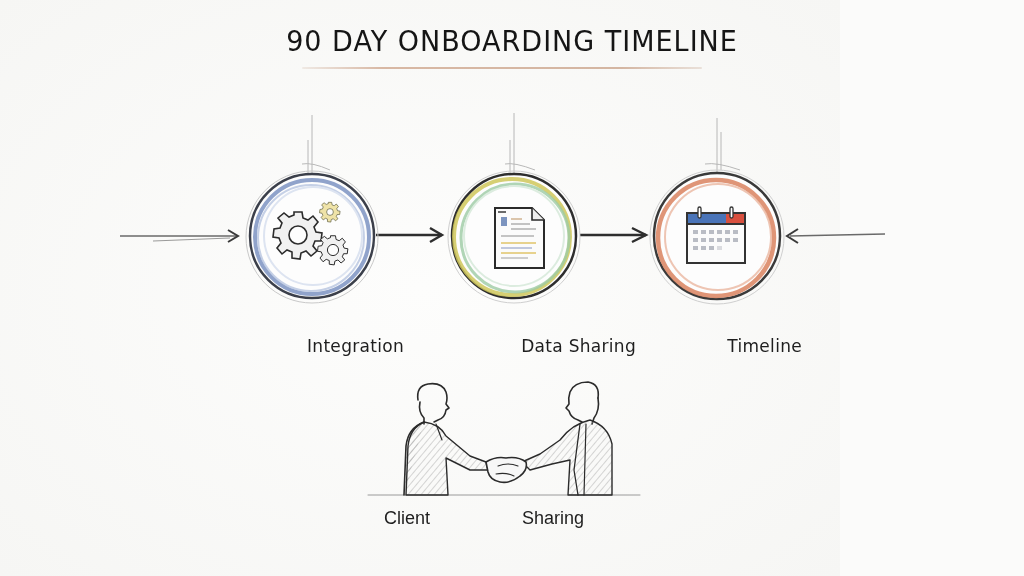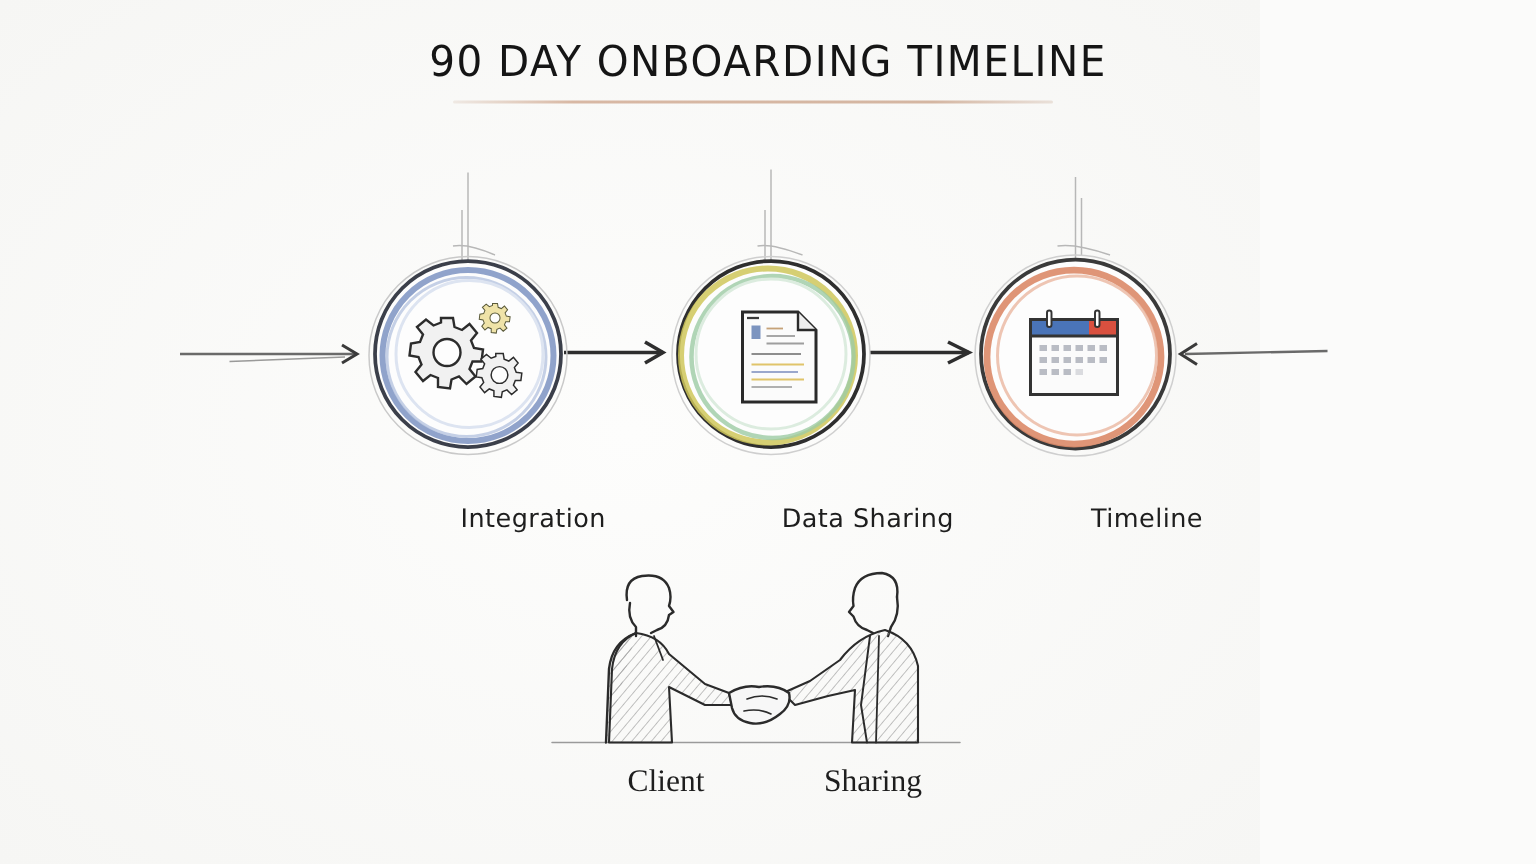--- a/index.html
+++ b/index.html
@@ -28,23 +28,23 @@
       position: absolute; left: 302px; top: 67px; width: 400px; height: 2px;
       background: linear-gradient(90deg, rgba(200,170,150,0.2), #d8b8a4 20%, #d4b6a2 80%, rgba(200,170,150,0.3));
       border-radius: 2px;
     }
     .stage-label {
       position: absolute; top: 336px; width: 180px; text-align: right;
       font-family: "DejaVu Sans", sans-serif;
       font-size: 17px; color: #1e1e1e; letter-spacing: 0.3px;
     }
     .person-label {
-      position: absolute; top: 508px; width: 120px; text-align: center;
-      font-family: Liberation Serif, serif;
-      font-size: 21px; color: #1e1e1e;
+      position: absolute; top: 508px; width: 120px; 
+      font-family: Liberation Sans, sans-serif;
+      font-size: 18px; color: #1e1e1e;
     }
     svg { position: absolute; left: 0; top: 0; }
   </style>
 </head>
 <body>
 
 <div id="canvas">
 
   <div class="title">90 Day Onboarding Timeline</div>
   <div class="title-underline"></div>

